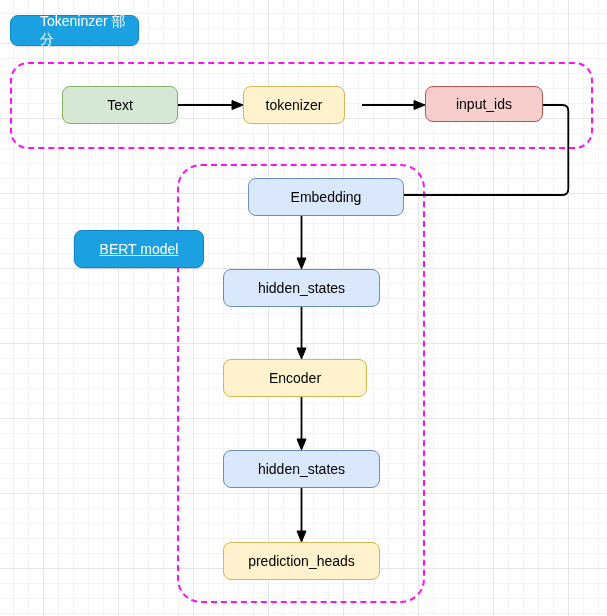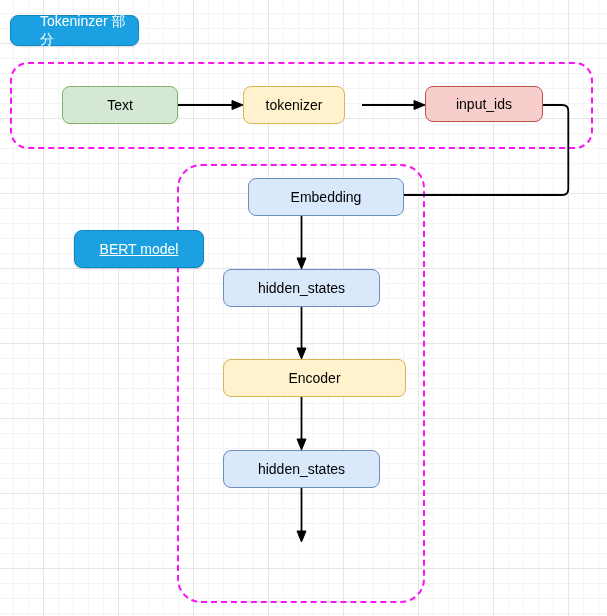--- a/index.html
+++ b/index.html
@@ -78,21 +78,21 @@
   .node-green  { background: #d5e8d4; border: 1.5px solid #82b366; }
   .node-yellow { background: #fff2cc; border: 1.5px solid #d6b656; }
   .node-red    { background: #f8cecc; border: 1.5px solid #b85450; }
   .node-blue   { background: #dae8fc; border: 1.5px solid #6c8ebf; }
 
   .n-text       { left: 62px;  top: 86px;  width: 116px; height: 38px; }
   .n-tokenizer  { left: 243px; top: 86px;  width: 102px; height: 38px; }
   .n-input-ids  { left: 425px; top: 86px;  width: 118px; height: 36px; }
   .n-embedding  { left: 224px; top: 178px; width: 156px; height: 38px; margin-left: 24px; }
   .n-hidden1    { left: 223px; top: 269px; width: 157px; height: 38px; }
-  .n-encoder    { left: 223px; top: 359px; width: 183px; height: 38px; }
+  .n-encoder    { left: 223px; top: 359px; width: 144px; height: 38px; }
   .n-hidden2    { left: 223px; top: 450px; width: 157px; height: 38px; }
   .n-prediction { left: 223px; top: 542px; width: 157px; height: 38px; }
 </style>
 </head>
 <body>
 
 <div class="canvas">
 
   <div class="container-box tokenizer-container"></div>
   <div class="container-box bert-container"></div>
@@ -133,14 +133,15 @@
   <div class="badge badge-tokenizer">Tokeninzer 部分</div>
   <div class="badge badge-bert">BERT model</div>
 
   <div class="node node-green n-text">Text</div>
   <div class="node node-yellow n-tokenizer">tokenizer</div>
   <div class="node node-red n-input-ids">input_ids</div>
   <div class="node node-blue n-embedding">Embedding</div>
   <div class="node node-blue n-hidden1">hidden_states</div>
   <div class="node node-yellow n-encoder">Encoder</div>
   <div class="node node-blue n-hidden2">hidden_states</div>
+  <div class="node node-yellow n-prediction">prediction_heads</div>
 
 </div>
 
 </body></html>

